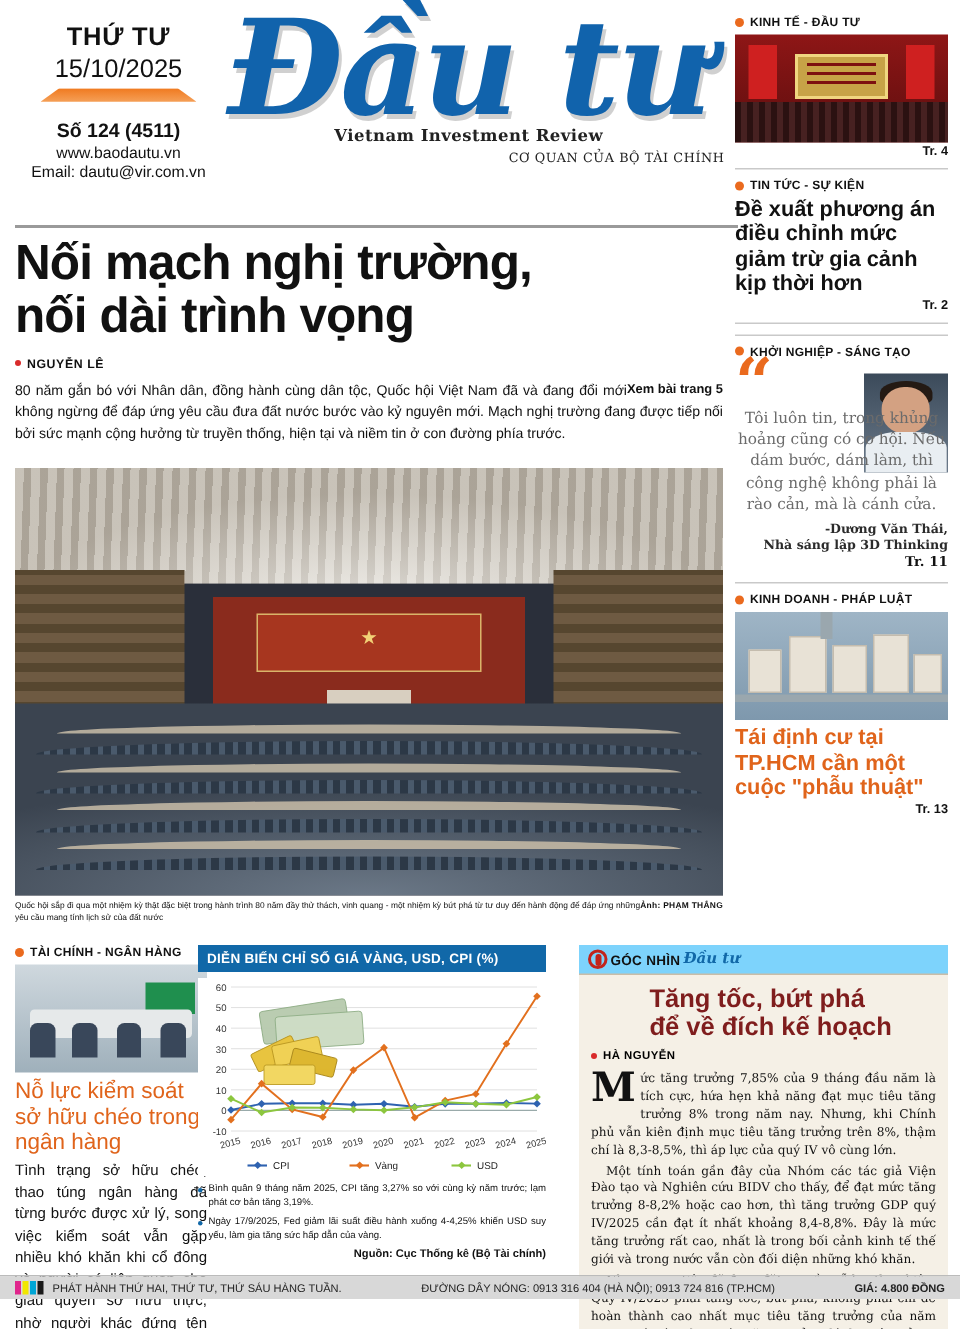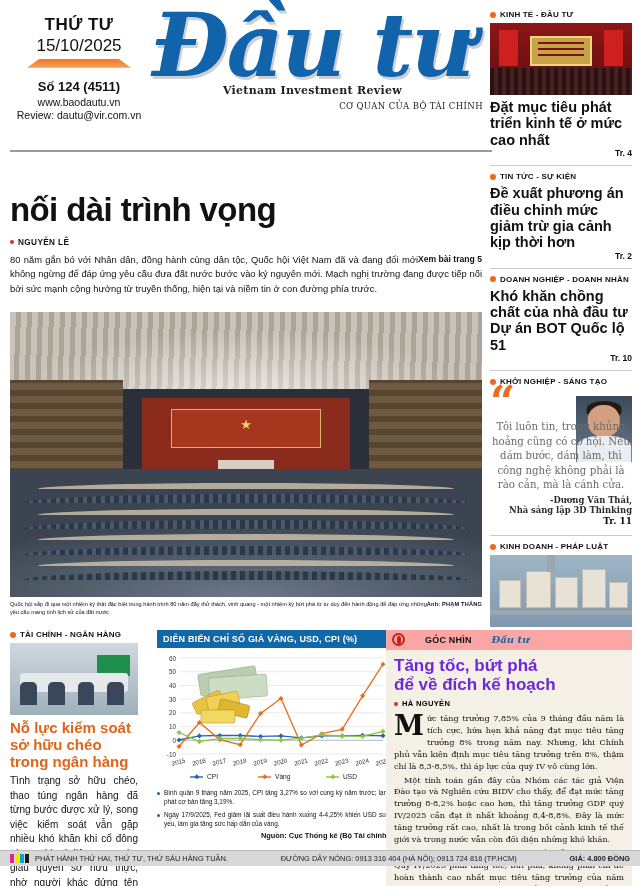--- a/index.html
+++ b/index.html
@@ -239,30 +239,30 @@
   }
   .fin-photo .mon {
     position: absolute; right: 6%; top: 16%; width: 26%; height: 30%;
     background: #1f8f4e;
   }
   .fin-photo .p {
     position: absolute; bottom: 14%; width: 13%; height: 32%;
     background: #39475a; border-radius: 5px 5px 0 0;
   }
   .fin-title {
-    margin-top: 5px; font-weight: bold; font-size: 15px;
+    margin-top: 5px; font-weight: normal; font-size: 15px;
     line-height: 1.12; color: #e0641b;
   }
   .fin-body {
     margin-top: 4px; font-size: 10px; line-height: 1.45;
     color: #111; text-align: justify;
   }
   .fin-pg { text-align: center; font-weight: bold; font-size: 8.5px; margin-top: 1px; }
 
-  .col-chart { position: absolute; left: 147px; top: 0; width: 232px; }
+  .col-chart { position: absolute; left: 122px; top: 0; width: 232px; }
   .chart-head {
     background: #1168a8; color: #fff; font-weight: bold;
     font-size: 9px; letter-spacing: .2px; padding: 4px 6px;
   }
   .chart-area {
     position: relative; width: 232px; height: 132px;
     background: #fff; margin-top: 4px;
   }
   .chart-notes { margin-top: 4px; }
   .note {
@@ -270,39 +270,39 @@
     color: #111; margin-bottom: 3px; text-align: justify;
   }
   .note .b {
     width: 3px; height: 3px; background: #1168a8; border-radius: 50%;
     margin-top: 4px; flex: 0 0 auto;
   }
   .src { text-align: right; font-weight: bold; font-size: 7.4px; color: #111; }
 
   .col-op { position: absolute; left: 376px; top: 0; width: 246px; }
   .op-head {
-    display: flex; align-items: center; gap: 20px;
-    background: #fca5a5; padding: 3px 6px; border-bottom: 1px solid #c9bda8;
+    display: flex; align-items: center; gap: 2px;
+    background: #7dd3fc; padding: 3px 6px; border-bottom: 1px solid #c9bda8;
   }
   .op-mark {
     width: 13px; height: 13px; border-radius: 50%;
     border: 2px solid #c2241c; position: relative; flex: 0 0 auto;
   }
   .op-mark::after {
     content: ""; position: absolute; left: 3px; top: 1px;
     width: 4px; height: 8px; background: #c2241c; border-radius: 2px;
   }
   .op-head-t { font-weight: bold; font-size: 9px; letter-spacing: .2px; color: #111; }
   .op-head-b {
     font-family: "DejaVu Serif", serif; font-weight: bold; font-style: italic;
     font-size: 10px; color: #1168a8;
   }
   .op-box { background: #f5f0e6; padding: 6px 8px 8px 8px; }
   .op-title {
-    font-weight: bold; font-size: 17px; line-height: 1.12; color: #6d28d9;
+    font-weight: bold; font-size: 17px; line-height: 1.12; color: #7f1d1d; margin-left: 39px;
   }
   .op-byline {
     display: flex; align-items: center; gap: 4px;
     margin-top: 5px; font-size: 7.6px; font-weight: bold; letter-spacing: .3px;
   }
   .op-body {
     font-family: "DejaVu Serif", serif;
     font-size: 8.1px; line-height: 1.47; color: #111;
     text-align: justify; margin-top: 5px;
   }
@@ -330,21 +330,21 @@
 
 <div id="page">
 
   <div class="masthead">
     <div class="mh-left">
       <div class="mh-weekday">THỨ TƯ</div>
       <div class="mh-date">15/10/2025</div>
       <div class="mh-rule"></div>
       <div class="mh-issue">Số 124 (4511)</div>
       <div class="mh-web">www.baodautu.vn</div>
-      <div class="mh-email">Review: dautu@vir.com.vn</div>
+      <div class="mh-email">Email: dautu@vir.com.vn</div>
     </div>
 
     <div class="mh-logo">
       <div class="logo-word">Đầu tư</div>
       <div class="logo-vir">Vietnam Investment Review</div>
       <div class="logo-org">CƠ QUAN CỦA BỘ TÀI CHÍNH</div>
     </div>
     <div class="mh-divider"></div>
   </div>
 
@@ -358,45 +358,36 @@
       <div class="rail-photo ph-conf">
         <div class="flagL"></div>
         <div class="flagR"></div>
         <div class="screen">
             <i></i>
             <i></i>
             <i></i>
           </div>
         <div class="crowd"></div>
       </div>
-      <div class="rail-title">Đặt mục tiêu phát triển kinh tế ở mức cao nhất</div>
       <div class="pg" style="text-align:right">Tr. 4</div>
     </div>
 
     <div class="rail-sep"></div>
 
     <div>
       <div class="kicker">
         <span class="dot"></span>
         <span>TIN TỨC - SỰ KIỆN</span>
       </div>
       <div class="rail-title">Đề xuất phương án điều chỉnh mức giảm trừ gia cảnh kịp thời hơn</div>
       <div class="pg" style="text-align:right">Tr. 2</div>
     </div>
 
     <div class="rail-sep"></div>
 
-    <div>
-      <div class="kicker">
-        <span class="dot"></span>
-        <span>DOANH NGHIỆP - DOANH NHÂN</span>
-      </div>
-      <div class="rail-title">Khó khăn chồng chất của nhà đầu tư Dự án BOT Quốc lộ 51</div>
-      <div class="pg" style="text-align:right">Tr. 10</div>
-    </div>
 
     <div class="rail-sep"></div>
 
     <div>
       <div class="kicker">
         <span class="dot"></span>
         <span>KHỞI NGHIỆP - SÁNG TẠO</span>
       </div>
       <div class="quote-box">
         <div class="q-portrait">
@@ -432,21 +423,21 @@
         <div class="road" style="left:0;top:76%;width:100%;height:7%"></div>
         <div class="road" style="left:40%;top:0;width:6%;height:24%"></div>
       </div>
       <div class="rail-title orange">Tái định cư tại TP.HCM cần một cuộc "phẫu thuật"</div>
       <div class="pg" style="text-align:right">Tr. 13</div>
     </div>
   </div>
 
   <div class="lead">
     <h1>
-      <br>
+      <span>Nối mạch nghị trường,</span><br>
       <span>nối dài trình vọng</span>
     </h1>
     <div class="byline">
       <span class="dot-red"></span>
       <span>NGUYỄN LÊ</span>
     </div>
     <div class="lede">
       <span class="jump">Xem bài trang 5</span>
       <span>80 năm gắn bó với Nhân dân, đồng hành cùng dân tộc, Quốc hội Việt Nam đã và đang đổi mới không ngừng để đáp ứng yêu cầu đưa đất nước bước vào kỷ nguyên mới. Mạch nghị trường đang được tiếp nối bởi sức mạnh cộng hưởng từ truyền thống, hiện tại và niềm tin ở con đường phía trước.</span>
     </div>

